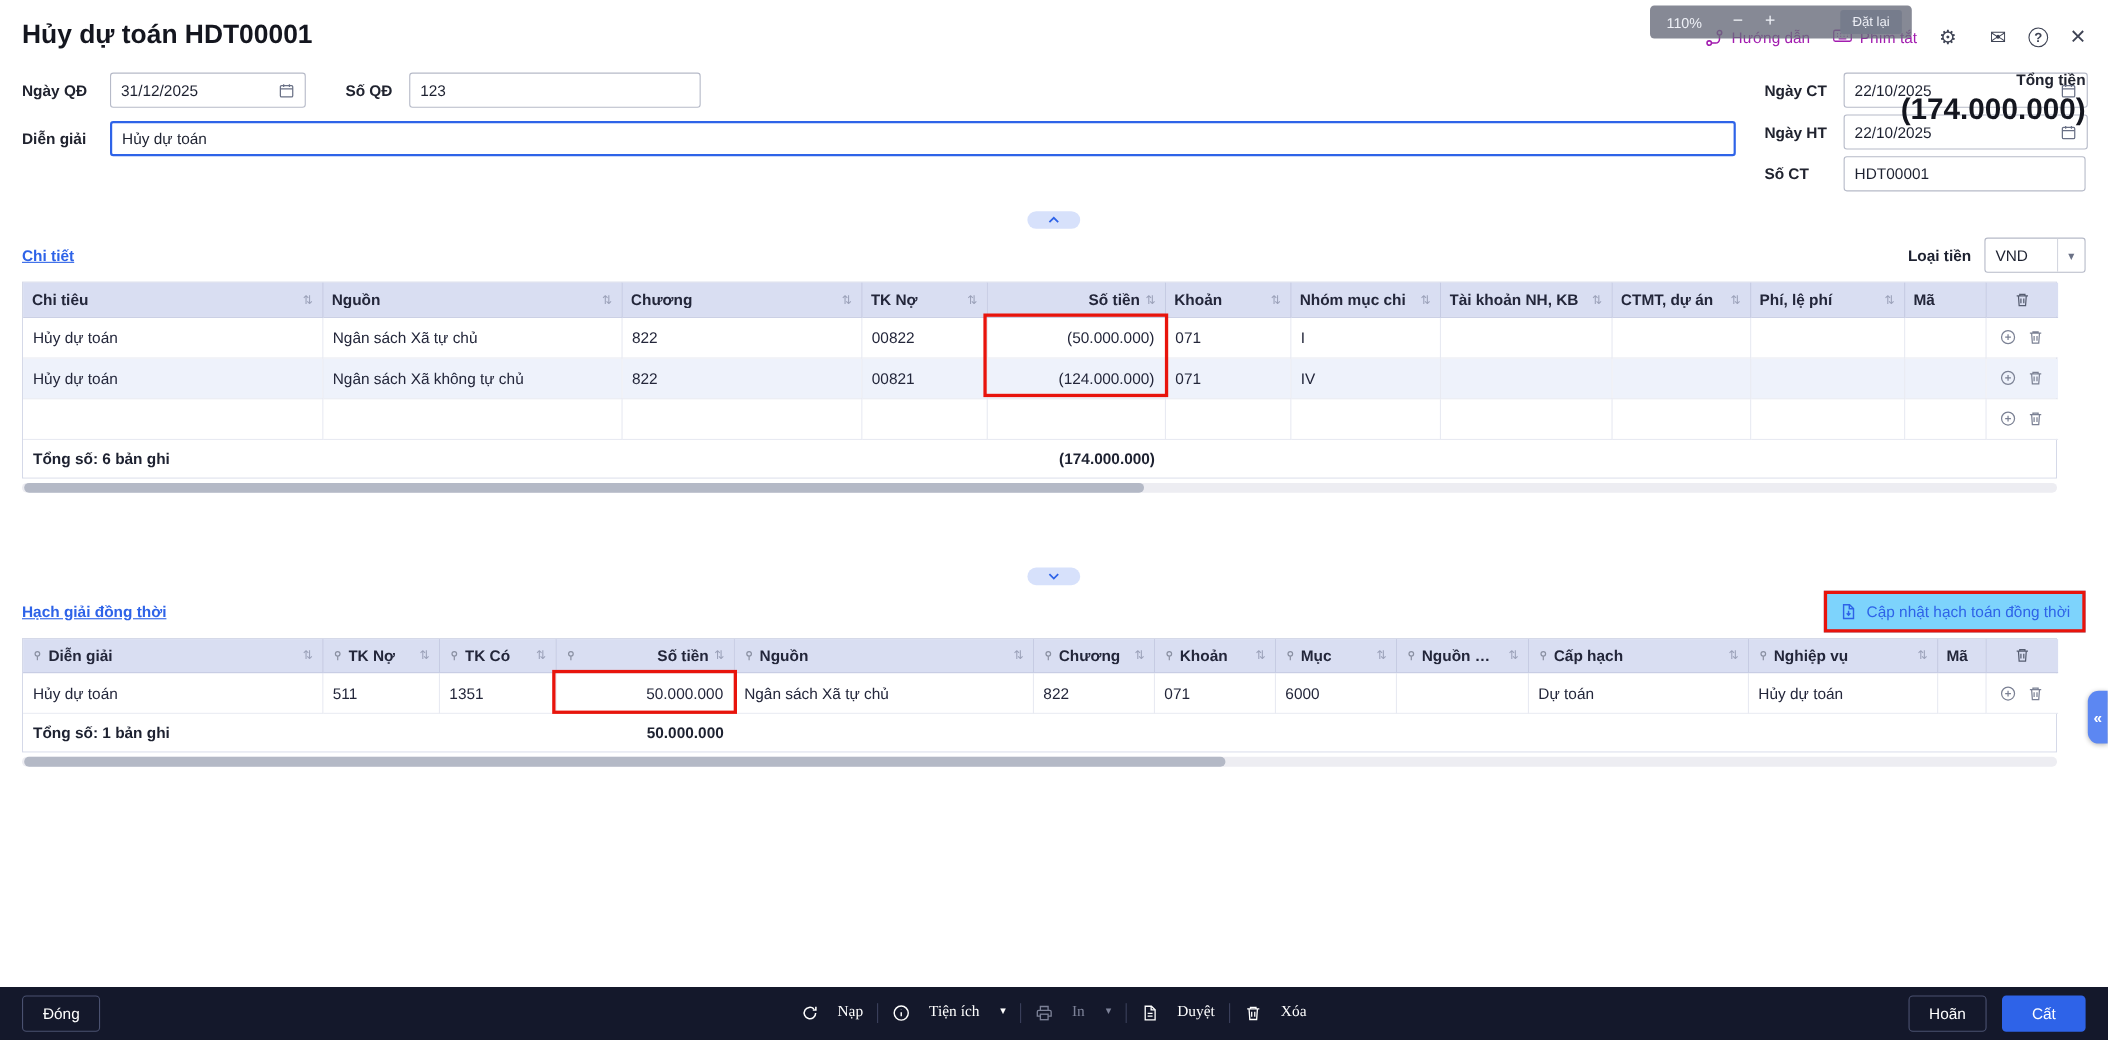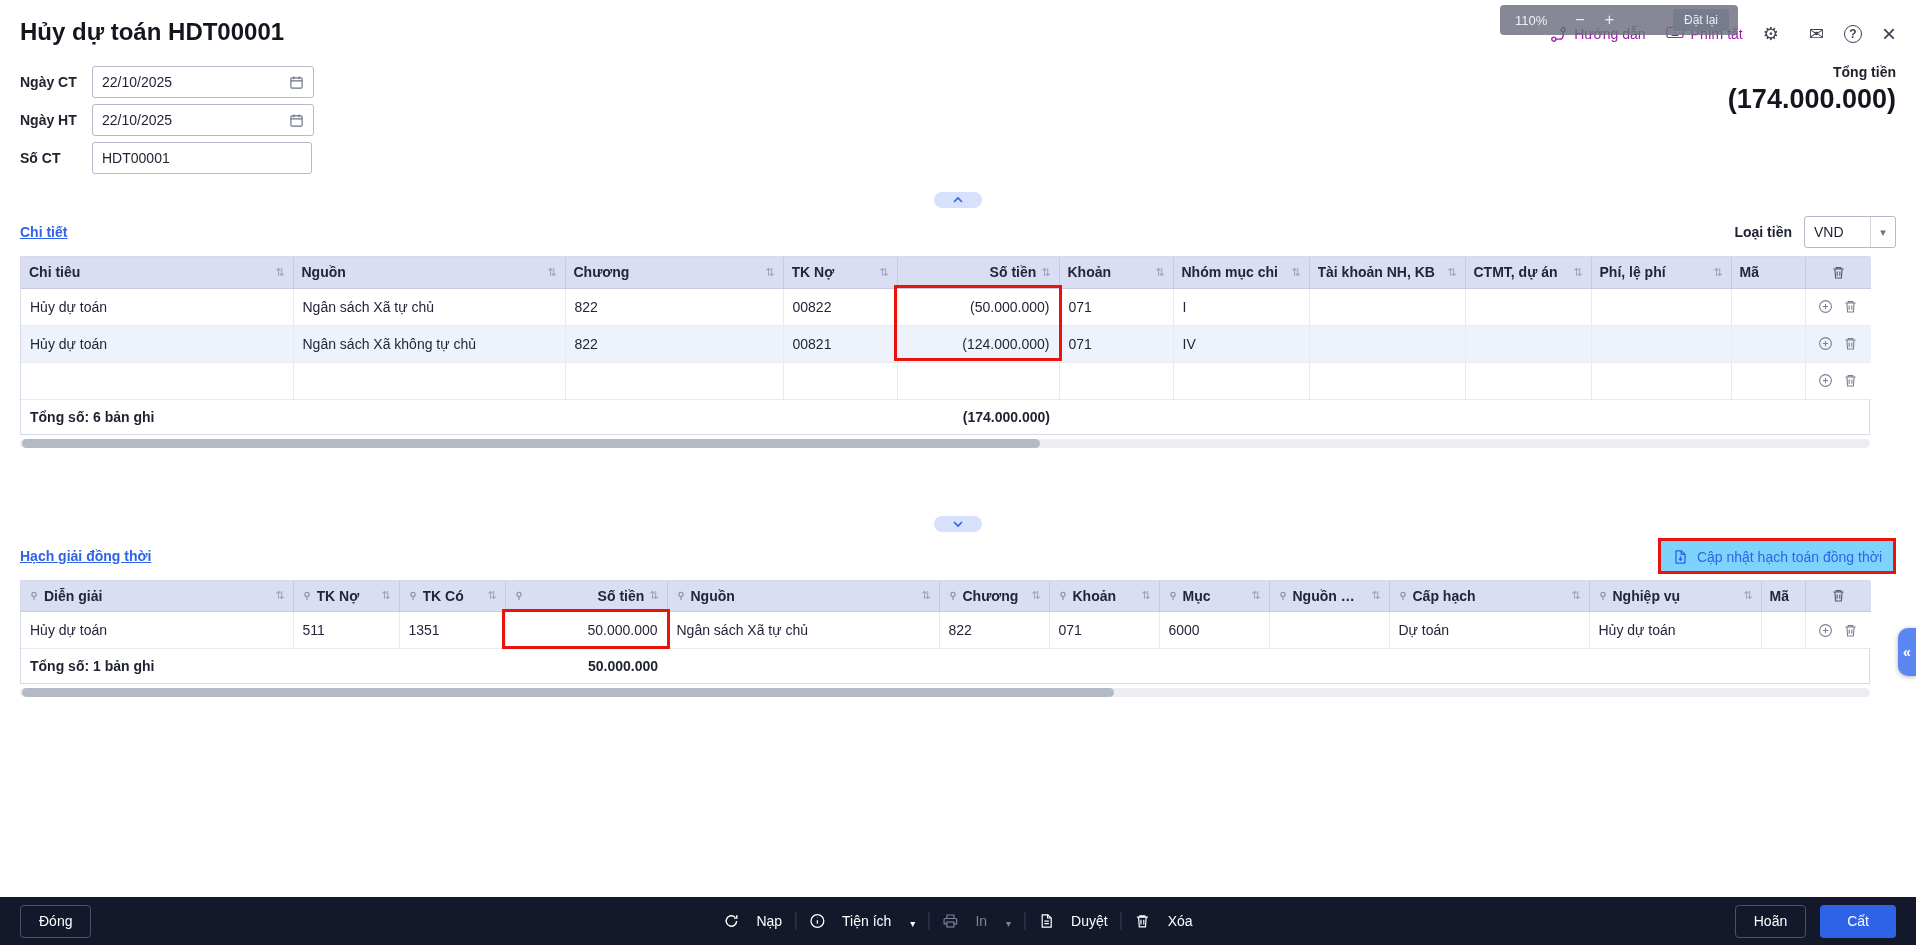--- a/index.html
+++ b/index.html
@@ -51,21 +51,21 @@
   .lbl-soqd{margin-left:36px;width:58px}
   .grow{flex:1}
   .w-right{width:226px}
 
   
   .pill{width:48px;height:16px;border-radius:9px;background:#d7e1fb;display:flex;align-items:center;justify-content:center;
     margin:12px auto 0;cursor:pointer;border:none;color:#2e63e8}
   .pill.second{margin-top:68px}
 
   
-  .section-row{display:flex;justify-content:space-between;margin:6px 20px;height:36px}
+  .section-row{display:flex;align-items:center;justify-content:space-between;margin:6px 20px;height:36px}
   .slink{color:#2e63e8;font-size:14px;font-weight:bold;text-decoration:underline;cursor:pointer;background:none;border:none;font-family:inherit}
   .currency{display:flex;align-items:center;gap:12px}
   .currency .clabel{font-size:14px;font-weight:bold}
   .select{width:92px;height:32px;border:1px solid #b6bac8;border-radius:3px;display:flex;align-items:center;font-size:14px;cursor:pointer;background:#fff}
   .select .val{flex:1;padding:0 9px}
   .select .scaret{width:25px;height:100%;border-left:1px solid #d4d7e0;display:flex;align-items:center;justify-content:center;color:#6a7186;font-size:11px}
 
   
   .tablewrap{position:relative;margin:0 20px;width:1850px;border:1px solid #d5d9e8;background:#fff}
   table{border-collapse:collapse;table-layout:fixed;width:100%;font-size:14px}
@@ -96,21 +96,21 @@
     color:#fff;display:flex;align-items:center;justify-content:center;font-size:14px;font-weight:bold;
     box-shadow:0 1px 5px rgba(0,0,0,.3);cursor:pointer;z-index:4;border:none}
 
   
   .bottom-bar{position:fixed;left:0;right:0;bottom:0;height:48px;background:#14182b;display:flex;align-items:center;
     padding:0 20px;z-index:6}
   .btn-outline{height:33px;padding:0 18px;background:transparent;border:1px solid #4a5170;border-radius:4px;
     color:#fff;font-size:14px;cursor:pointer;font-family:inherit}
   .toolbar-center{position:absolute;left:50%;transform:translateX(-50%);display:flex;align-items:center;gap:13px;
     color:#fff;font-size:14px}
-  .titem{display:flex;align-items:flex-end;gap:17px;cursor:pointer;background:none;border:none;color:#fff;font-size:14px;font-family:Liberation Sans, sans-serif}
+  .titem{display:flex;align-items:flex-start;gap:17px;cursor:pointer;background:none;border:none;color:#fff;font-size:14px;font-family:Liberation Serif, serif}
   .titem.disabled{color:#7d8298}
   .tcaret{font-size:10px;margin-left:2px}
   .vsep{width:1px;height:18px;background:#3b415c}
   .right-group{margin-left:auto;display:flex;gap:14px}
   .btn-primary{height:33px;padding:0 27px;background:#2e63e8;border:none;border-radius:4px;color:#fff;font-size:14px;cursor:pointer;font-family:inherit}
 </style>
 </head>
 <body>
 
 <div class="page">
@@ -152,20 +152,44 @@
     <button class="ticon close-x">×</button>
   </div>
 
   <div class="total-block">
     <div class="total-label">Tổng tiền</div>
     <div class="total-value">(174.000.000)</div>
   </div>
 
 
   <div class="form">
+    <div class="form-left">
+      <div class="frow">
+        <span class="flabel">Ngày QĐ</span>
+        <div class="ibox w-date">
+          <input class="bare" value="31/12/2025" style="">
+          <span class="cal">
+            <svg width="15" height="15" viewBox="0 0 16 16" fill="none" stroke="currentColor" stroke-width="1.2">
+              <rect x="2" y="3" width="12" height="11" rx="1.2"></rect>
+                <path d="M2 6.2h12M5.2 1.6v2.8M10.8 1.6v2.8"></path>
+            </svg>
+          </span>
+        </div>
+        <span class="flabel lbl-soqd">Số QĐ</span>
+        <div class="ibox w-soqd">
+          <input class="bare" value="123" style="">
+        </div>
+      </div>
+      <div class="frow">
+        <span class="flabel">Diễn giải</span>
+        <div class="ibox grow focus">
+          <input class="bare" value="Hủy dự toán" style="">
+        </div>
+      </div>
+    </div>
     <div class="form-right">
       <div class="frow">
         <span class="flabel">Ngày CT</span>
         <div class="ibox w-right">
           <input class="bare" value="22/10/2025" style="">
           <span class="cal">
             <svg width="15" height="15" viewBox="0 0 16 16" fill="none" stroke="currentColor" stroke-width="1.2">
               <rect x="2" y="3" width="12" height="11" rx="1.2"></rect>
                 <path d="M2 6.2h12M5.2 1.6v2.8M10.8 1.6v2.8"></path>
             </svg>

